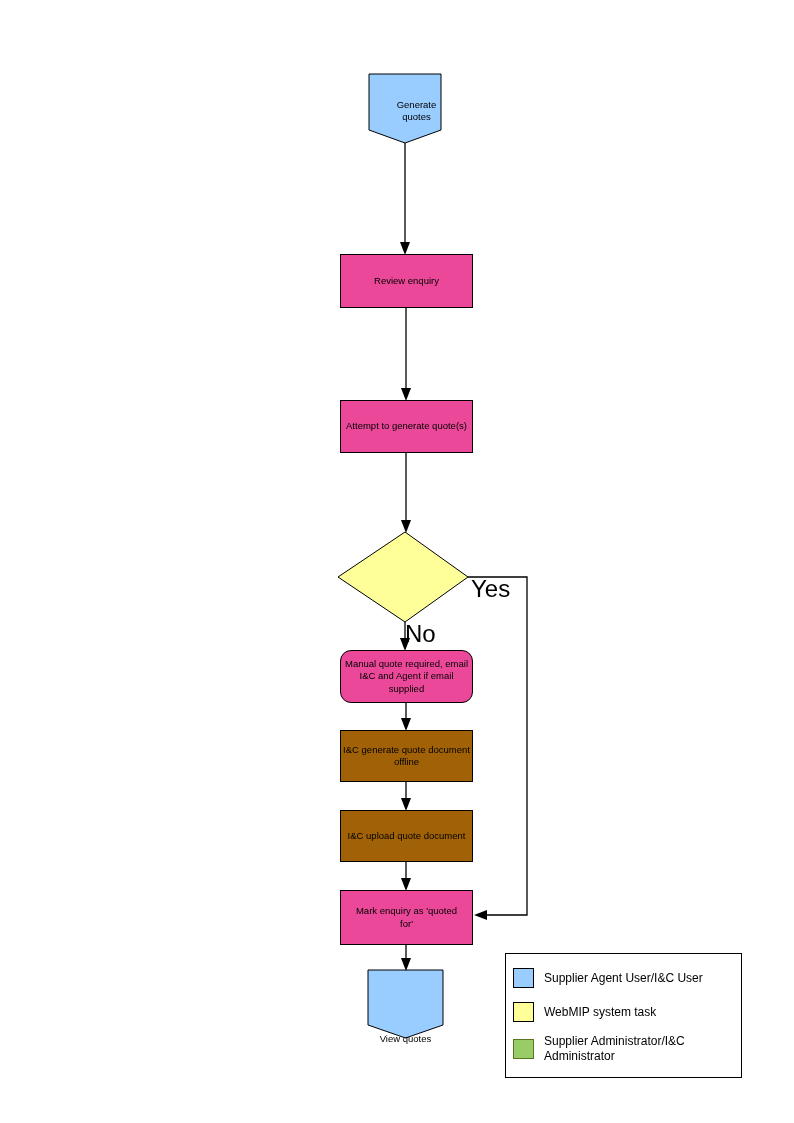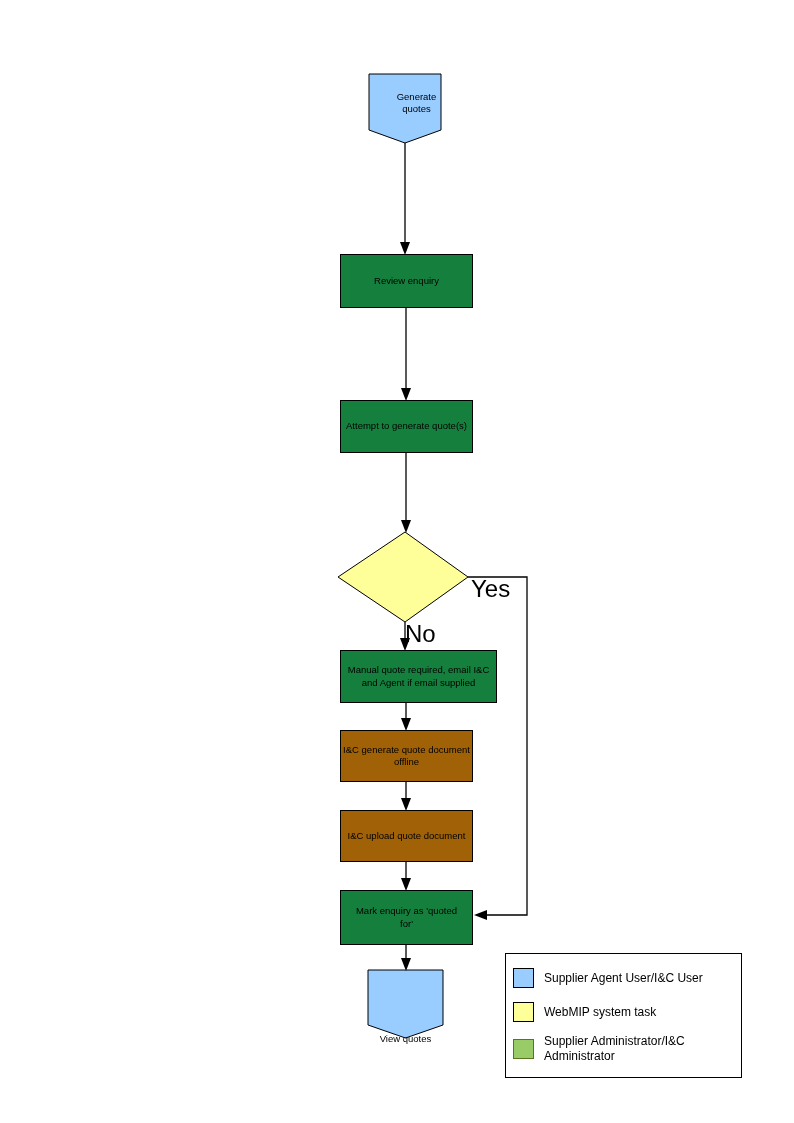--- a/index.html
+++ b/index.html
@@ -18,21 +18,21 @@
     position: absolute;
     display: flex;
     align-items: center;
     justify-content: center;
     text-align: center;
     font-size: 9.5px;
     line-height: 1.3;
     box-sizing: border-box;
   }
   .box { border: 1px solid #000; padding: 2px; }
-  .fill-yellow { background: #15803d; }
+  .fill-yellow { background: #ec4899; }
   .fill-blue  { background: #a16207; }
   .shape-label { background: transparent; }
 
   .branch-label {
     position: absolute;
     font-size: 24px;
     line-height: 1;
     white-space: nowrap;
   }
 
@@ -116,32 +116,32 @@
     <g>
       <line x1="406" y1="945" x2="406" y2="959" stroke="#000" stroke-width="1.3"></line>
       <polygon points="406,971 401,958 411,958" fill="#000"></polygon>
     </g>
     <g>
       <polyline points="468,577 527,577 527,915 487,915" fill="none" stroke="#000" stroke-width="1.3"></polyline>
       <polygon points="474,915 487,910 487,920" fill="#000"></polygon>
     </g>
   </svg>
 
-  <div class="node shape-label" style="left:369px; top:74px; width:72px; height:58px;padding-left:23px;">Generate quotes</div>
+  <div class="node shape-label" style="left:369px; top:82px; width:72px; height:58px;padding-left:23px;">Generate quotes</div>
 
   <div class="node box fill-yellow" style="left:340px; top:254px; width:133px; height:54px;">Review enquiry</div>
 
   <div class="node box fill-yellow" style="left:340px; top:400px; width:133px; height:53px;">Attempt to generate quote(s)</div>
 
 
   <div class="branch-label" style="left:471px; top:577px;">Yes</div>
 
   <div class="branch-label" style="left:373px; top:622px;margin-left:32px;">No</div>
 
-  <div class="node box fill-yellow" style="left:340px; top:650px; width:157px; height:53px;">Manual quote required, email I&amp;C and Agent if email supplied</div>
+  <div class="node box fill-yellow" style="left:340px; top:650px; width:133px; height:53px;border-radius:11px;">Manual quote required, email I&amp;C and Agent if email supplied</div>
 
   <div class="node box fill-blue" style="left:340px; top:730px; width:133px; height:52px;">I&amp;C generate quote document offline</div>
 
   <div class="node box fill-blue" style="left:340px; top:810px; width:133px; height:52px;">I&amp;C upload quote document</div>
 
   <div class="node box fill-yellow" style="left:340px; top:890px; width:133px; height:55px; padding:14px;">Mark enquiry as 'quoted for'</div>
 
   <div class="node shape-label" style="left:368px; top:970px; width:75px; height:57px;margin-top:41px;">View quotes</div>
 
   <div id="legend">

